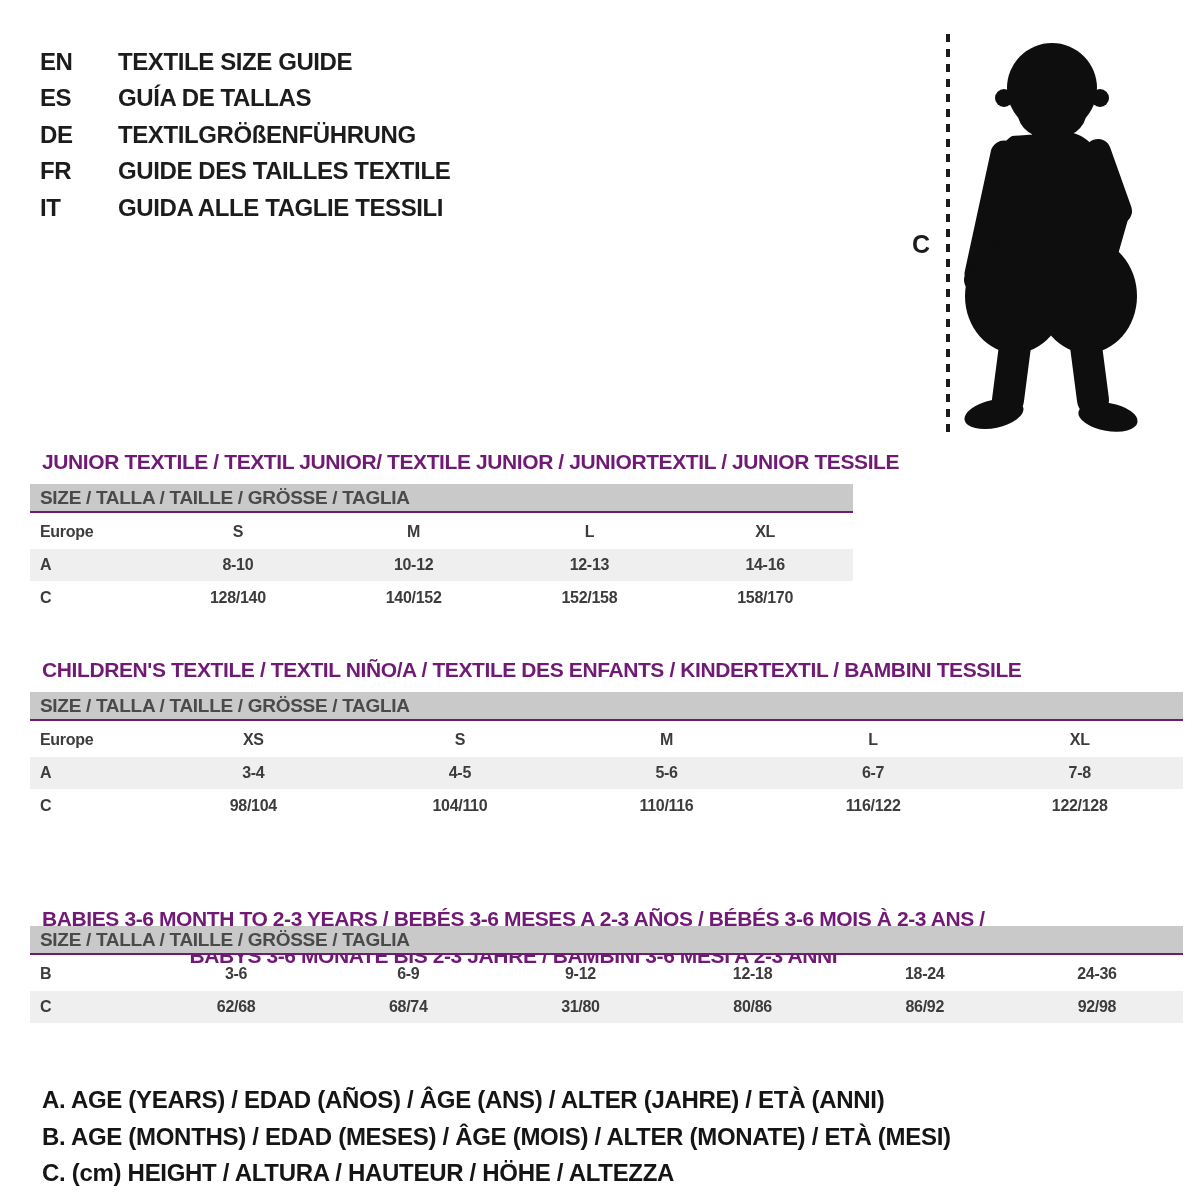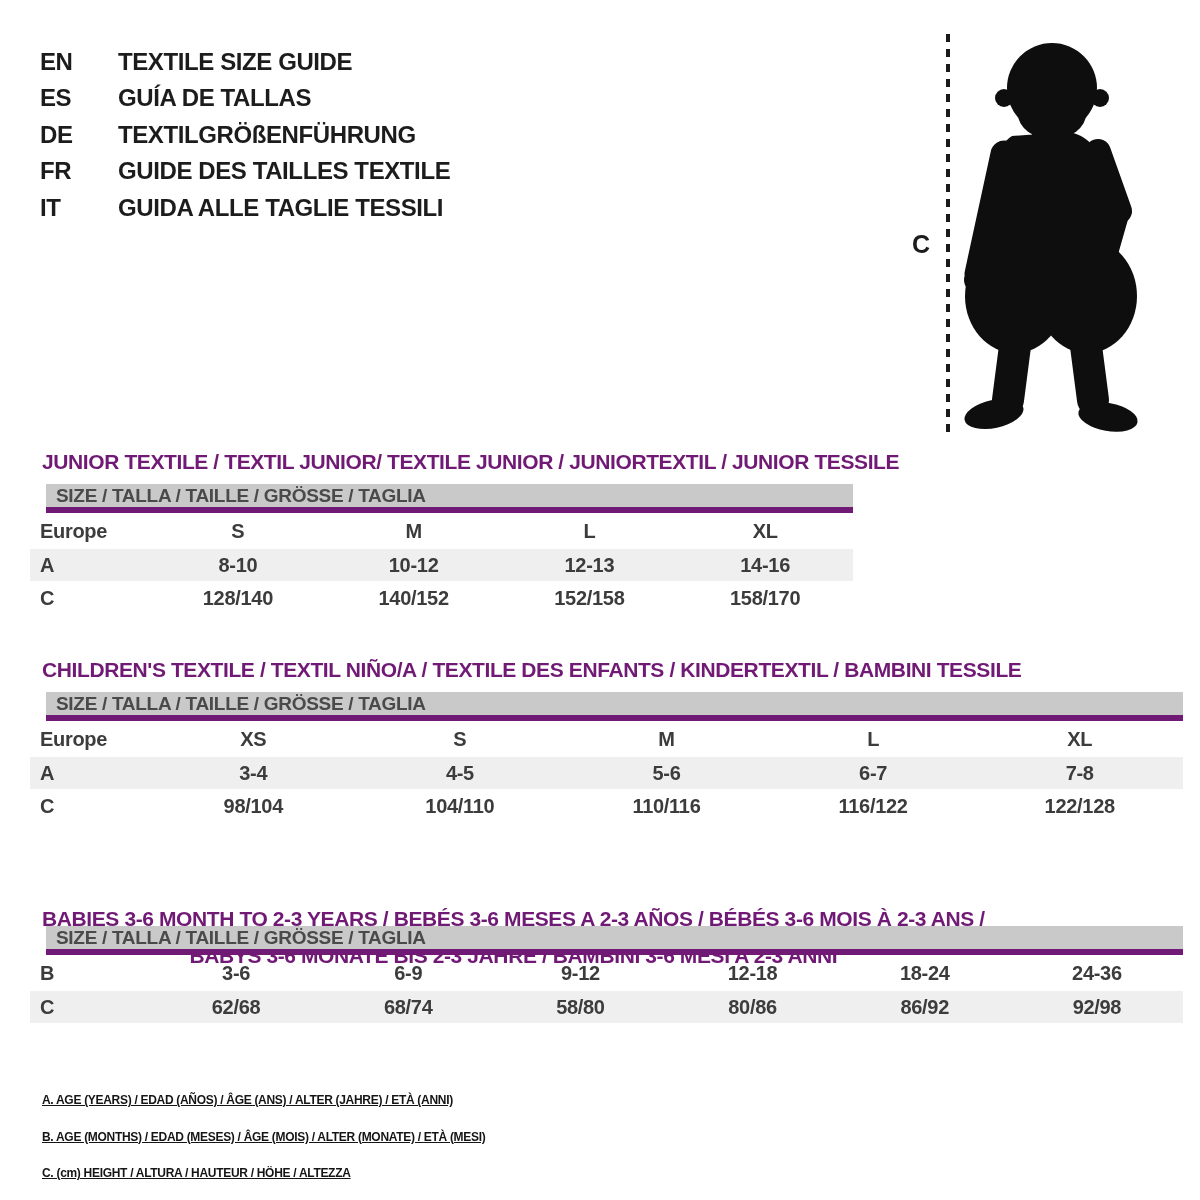--- a/index.html
+++ b/index.html
@@ -20,37 +20,37 @@
   .fig{left:900px;top:12px;width:250px;height:414px;}
   .fig .c-label{position:absolute;left:12px;top:202px;font-size:25px;font-weight:700;}
 
   
   .heading{font-weight:700;font-size:21px;letter-spacing:-0.4px;white-space:nowrap;color:#701a75;}
   .heading-2l div{line-height:37px;}
 
   
   .size-table{position:absolute;}
   .band{
-    height:29px;background:#c9c9c9;border-bottom:6px solid #701a75;box-sizing:border-box;
+    height:29px;background:#c9c9c9;border-bottom:2px solid #701a75;box-sizing:border-box;
     display:flex;align-items:center;padding-left:10px;margin-bottom:2px;
-    font-weight:700;font-size:19px;color:#4a4a4a;letter-spacing:-0.3px;margin-left:16px;
+    font-weight:700;font-size:19px;color:#4a4a4a;letter-spacing:-0.3px;
   }
-  .trow{display:grid;align-items:center;font-weight:700;font-size:20px;color:#3c3c3c;letter-spacing:-0.3px;margin-bottom:1px;}
+  .trow{display:grid;align-items:center;font-weight:700;font-size:16px;color:#3c3c3c;letter-spacing:-0.3px;margin-bottom:1px;}
   .trow .lbl{padding-left:10px;text-align:left;}
   .trow .cell{text-align:center;}
   .cols4{grid-template-columns:120px repeat(4,1fr);}
   .cols5{grid-template-columns:120px repeat(5,1fr);}
   .cols6{grid-template-columns:120px repeat(6,1fr);}
   .h33{height:33px;}
   .h32{height:32px;}
   .shade{background:#efefef;}
 
   
   .legend{left:42px;top:1066px;}
-  .legend .legend-line{line-height:36.6px;font-weight:700;font-size:12px;letter-spacing:-0.3px;white-space:nowrap;color:#151515;text-decoration:underline;}
+  .legend .legend-line{line-height:36.6px;font-weight:700;font-size:24px;letter-spacing:-0.3px;white-space:nowrap;color:#151515;}
 </style>
 </head>
 <body>
 
 <div class="abs lang-list">
   <div class="lang-row">
     <span class="lang-code">EN</span>
     <span class="lang-title">TEXTILE SIZE GUIDE</span>
   </div>
   <div class="lang-row">
@@ -180,21 +180,21 @@
     <span class="cell">6-9</span>
     <span class="cell">9-12</span>
     <span class="cell">12-18</span>
     <span class="cell">18-24</span>
     <span class="cell">24-36</span>
   </div>
   <div class="trow cols6 h32 shade">
     <span class="lbl">C</span>
     <span class="cell">62/68</span>
     <span class="cell">68/74</span>
-    <span class="cell">58/80</span>
+    <span class="cell">31/80</span>
     <span class="cell">80/86</span>
     <span class="cell">86/92</span>
     <span class="cell">92/98</span>
   </div>
 </div>
 
 <div class="abs legend">
   <div class="legend-line">A. AGE (YEARS) / EDAD (AÑOS) / ÂGE (ANS) / ALTER (JAHRE) / ETÀ (ANNI)</div>
   <div class="legend-line">B. AGE (MONTHS) / EDAD (MESES) / ÂGE (MOIS) / ALTER (MONATE) / ETÀ (MESI)</div>
   <div class="legend-line">C. (cm) HEIGHT / ALTURA / HAUTEUR / HÖHE / ALTEZZA</div>

